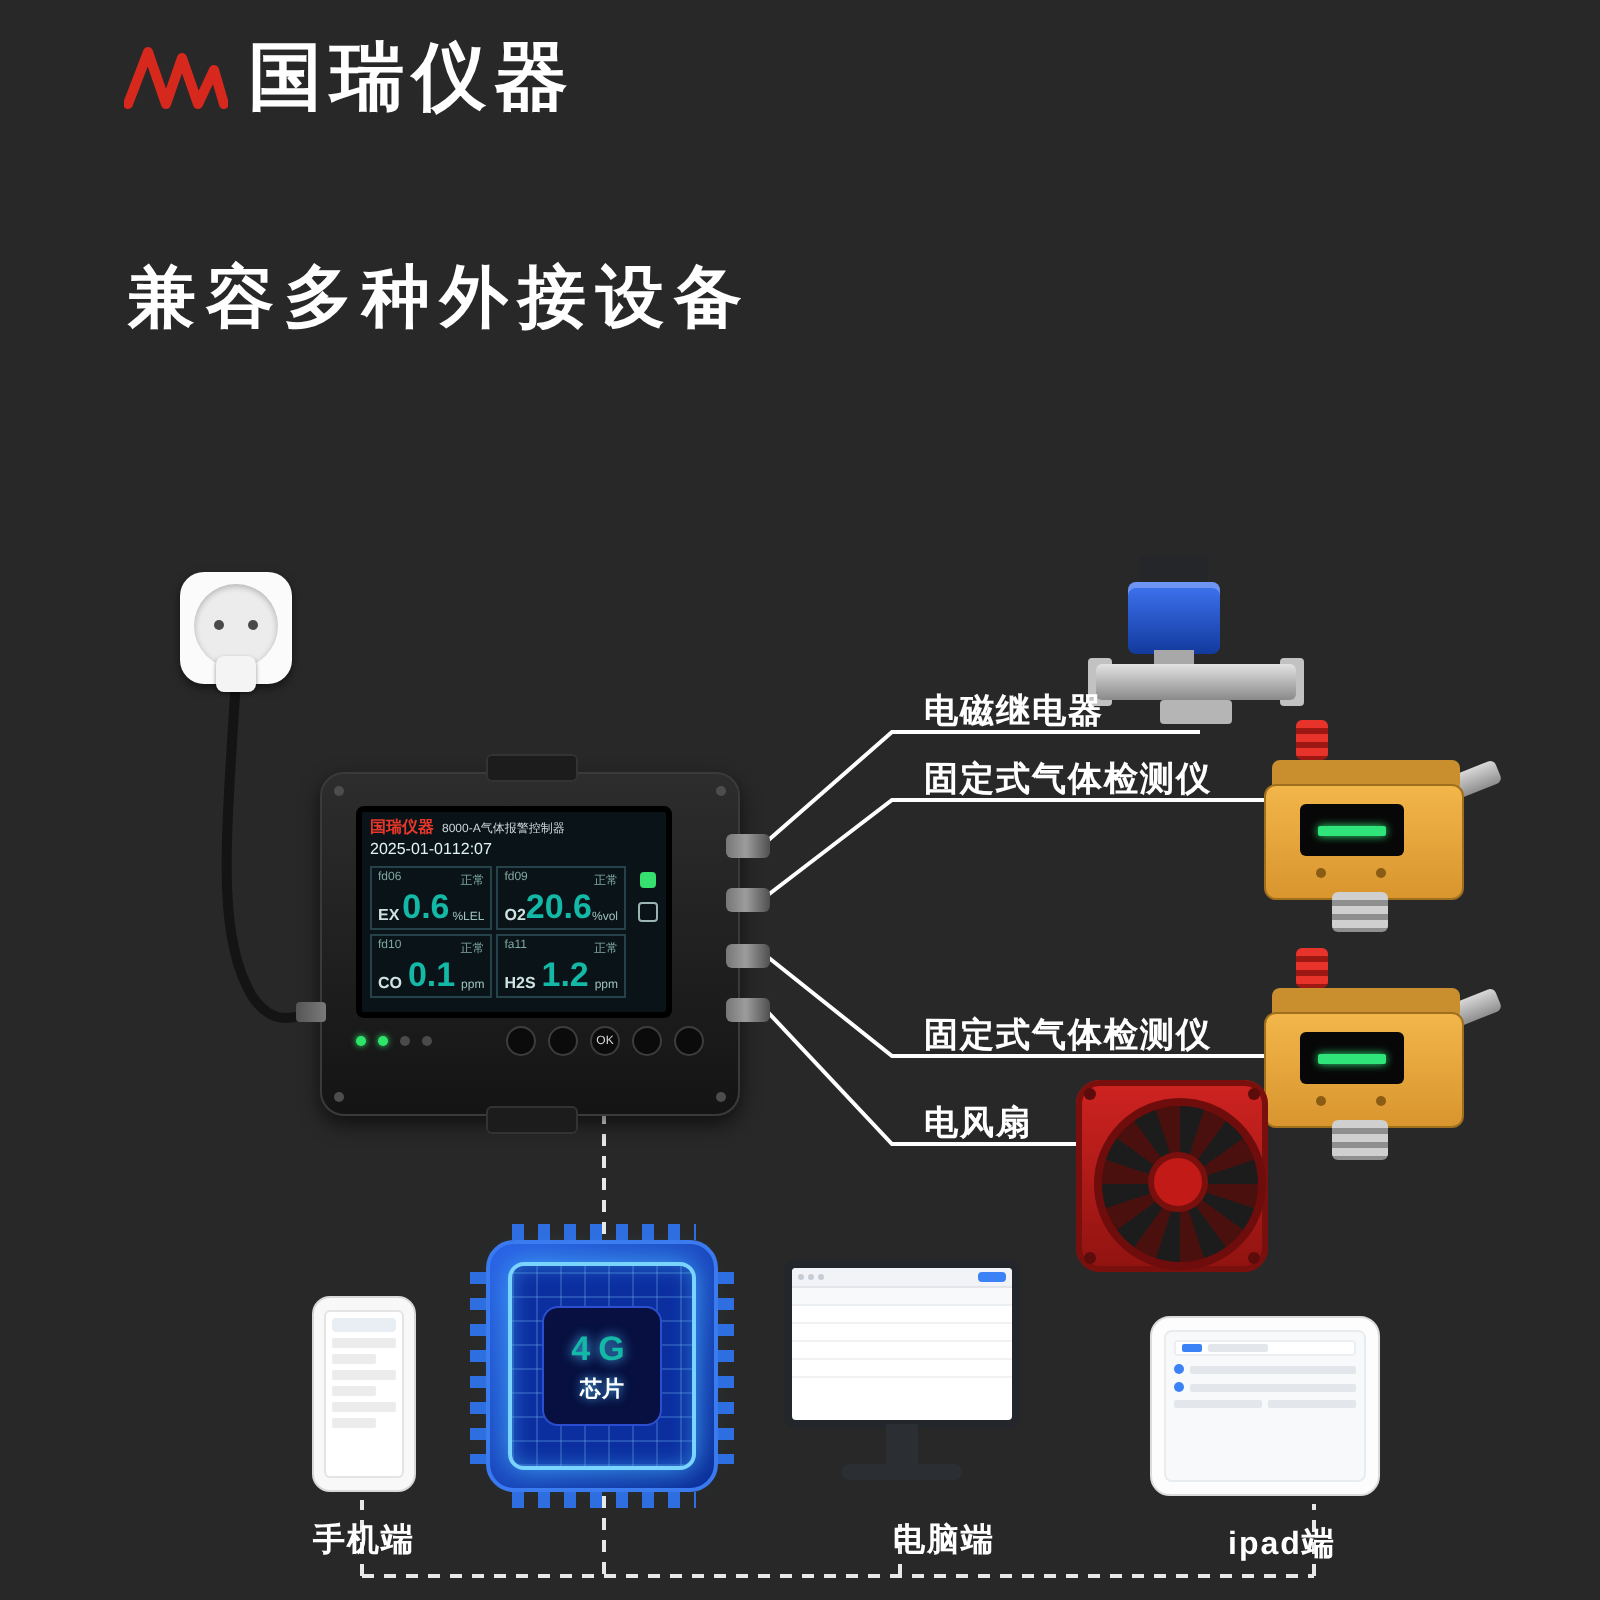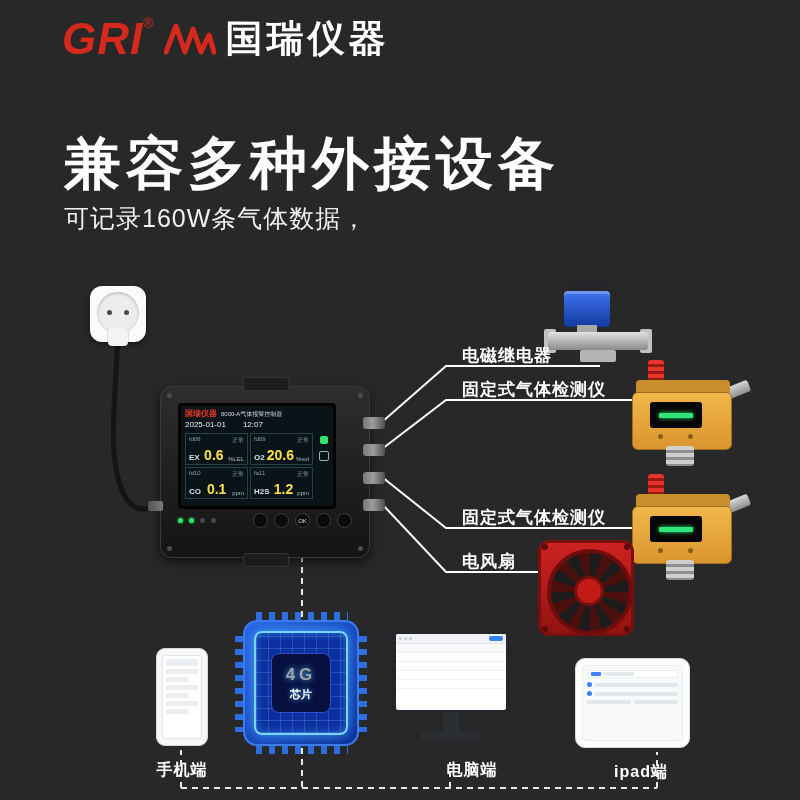--- a/index.html
+++ b/index.html
@@ -7,21 +7,21 @@
           font-family:"Liberation Sans", sans-serif;color:#fff;}
   .abs{position:absolute;}
 
   
   .logo-row{left:62px;top:14px;display:flex;align-items:center;gap:10px;}
   .gri-text{font-style:italic;font-weight:900;font-size:44px;color:#d7281e;letter-spacing:1px;}
   .reg{font-size:14px;color:#d7281e;vertical-align:26px;font-style:normal;}
   .logo-cn{font-size:37px;font-weight:900;color:#ffffff;letter-spacing:4px;}
 
   .h1{left:64px;top:60px;font-size:46px;font-weight:900;letter-spacing:5px;}
-  .h2{left:64px;top:126px;font-size:57px;font-weight:900;letter-spacing:5px;}
+  .h2{left:64px;top:126px;font-size:34px;font-weight:900;letter-spacing:5px;}
   .p1{left:64px;top:202px;font-size:25px;color:#f0f0f0;letter-spacing:1px;}
   .p2{left:64px;top:248px;font-size:25px;color:#f0f0f0;letter-spacing:1px;}
 
   
   .overlay{left:0;top:0;z-index:1;pointer-events:none;}
 
   
   .outlet{left:90px;top:286px;width:56px;height:56px;background:#fbfbfb;border-radius:12px;
           box-shadow:0 2px 5px rgba(0,0,0,.5);z-index:2;}
   .outlet-face{position:absolute;left:7px;top:6px;width:42px;height:42px;border-radius:50%;
@@ -36,28 +36,28 @@
           background:linear-gradient(180deg,#2d2d2d,#141414);
           border:1px solid #3a3a3a;border-radius:12px;box-shadow:0 4px 10px rgba(0,0,0,.6);}
   .ear{position:absolute;width:44px;height:12px;background:#1c1c1c;border:1px solid #333;border-radius:3px;left:82px;}
   .ear.top{top:-10px;} .ear.bot{bottom:-10px;}
   .screw{position:absolute;width:5px;height:5px;border-radius:50%;background:#4d4d4d;}
   .screen{position:absolute;left:17px;top:16px;width:152px;height:100px;background:#0a1418;
           border:3px solid #000;border-radius:4px;overflow:hidden;}
   .scr-head{position:absolute;left:4px;top:2px;display:flex;gap:4px;align-items:baseline;}
   .scr-brand{color:#e8372b;font-size:8px;font-weight:700;}
   .scr-model{color:#cfd8dc;font-size:6px;}
-  .scr-date{position:absolute;left:4px;top:14px;display:flex;gap:17px;font-size:8px;color:#dff3ef;}
+  .scr-date{position:absolute;left:4px;top:14px;display:flex;gap:0;font-size:8px;color:#dff3ef;}
   .scr-grid{position:absolute;left:4px;top:27px;width:128px;height:66px;display:grid;
             grid-template-columns:1fr 1fr;grid-template-rows:1fr 1fr;gap:2px;}
   .cell{border:1px solid #25424a;padding:2px 3px;display:flex;flex-direction:column;justify-content:space-between;}
   .cell-top{display:flex;justify-content:space-between;font-size:6px;color:#7fa7a3;}
   .cell-mid{display:flex;align-items:flex-end;justify-content:space-between;}
   .gas{font-size:8px;color:#cfe3e0;font-weight:700;}
-  .val{font-size:14px;font-weight:700;color:#fde047;line-height:1;}
+  .val{font-size:17px;font-weight:700;color:#14b8a6;line-height:1;}
   .unit{font-size:6px;color:#9fc0bd;}
   .scr-strip{position:absolute;right:3px;top:30px;width:12px;display:flex;flex-direction:column;gap:7px;align-items:center;}
   .ind-g{width:8px;height:8px;border-radius:2px;background:#35e06e;}
   .ind-w{width:8px;height:8px;border-radius:2px;border:1px solid #9ab5b2;}
   .btn-row{position:absolute;left:17px;top:126px;width:174px;display:flex;align-items:center;gap:6px;}
   .led{width:5px;height:5px;border-radius:50%;}
   .led.g{background:#2ee56a;box-shadow:0 0 3px #2ee56a;}
   .led.d{background:#4a4a4a;}
   .dev-btn{width:13px;height:13px;border-radius:50%;background:#0b0b0b;border:1px solid #3d3d3d;
            display:flex;align-items:center;justify-content:center;font-size:6px;color:#ddd;}
@@ -120,21 +120,21 @@
   .pins-v{width:8px;background:repeating-linear-gradient(180deg,#2e6ee0 0 6px,transparent 6px 13px);z-index:2;}
   .chip{left:243px;top:620px;width:116px;height:126px;border-radius:14px;z-index:2;
         background:linear-gradient(135deg,#2a63e6,#0a2b96);border:2px solid #3b79f0;box-sizing:border-box;}
   .chip-inner{position:absolute;left:9px;top:9px;right:9px;bottom:9px;border-radius:8px;
         background:#0c2fa0;border:2px solid #79d4ff;box-shadow:0 0 14px rgba(70,180,255,.85), inset 0 0 10px rgba(70,180,255,.5);
         background-image:repeating-linear-gradient(90deg,rgba(130,205,255,.22) 0 1px,transparent 1px 12px),
                          repeating-linear-gradient(0deg,rgba(130,205,255,.22) 0 1px,transparent 1px 12px);}
   .chip-core{position:absolute;left:50%;top:50%;transform:translate(-50%,-50%);width:58px;height:58px;
         background:#071040;border:1px solid #2b4fd0;border-radius:8px;display:flex;flex-direction:column;
         align-items:center;justify-content:center;gap:2px;}
-  .chip-4g{font-size:17px;font-weight:900;letter-spacing:4px;color:#a3a3a3;text-shadow:0 0 6px #4db8ff;}
+  .chip-4g{font-size:17px;font-weight:900;letter-spacing:4px;color:#14b8a6;text-shadow:0 0 6px #4db8ff;}
   .chip-cn{font-size:11px;font-weight:700;color:#fff;text-shadow:0 0 5px #4db8ff;font-family:Liberation Mono, monospace;}
 
   
   .monitor{left:392px;top:630px;width:118px;height:84px;background:#23262b;border-radius:6px;
            padding:4px;box-sizing:border-box;z-index:2;}
   .mon-screen{width:100%;height:100%;background:#ffffff;border-radius:2px;overflow:hidden;}
   .mon-bar{height:9px;background:#f1f3f6;border-bottom:1px solid #e2e6ea;display:flex;align-items:center;gap:2px;padding:0 3px;}
   .mon-dot{width:3px;height:3px;border-radius:50%;background:#c6ccd4;}
   .mon-pill{margin-left:auto;width:14px;height:5px;border-radius:2px;background:#3b82f6;}
   .mon-thead{height:8px;background:#f7f9fb;border-bottom:1px solid #eceff2;}
@@ -174,31 +174,27 @@
       <path d="M302,556 L302,620"></path>
       <path d="M302,748 L302,788"></path>
       <path d="M181,788 L657,788"></path>
       <path d="M181,788 L181,750"></path>
       <path d="M450,788 L450,762"></path>
       <path d="M657,788 L657,752"></path>
     </g>
   </svg>
 
   <div class="abs logo-row">
-    <div>
-      <span class="gri-text">GRI</span><span class="reg">®</span>
-    </div>
     <svg width="52" height="38" viewBox="0 0 52 38">
       <polyline points="2,32 12,6 21,32 29,9 37,32 45,15 50,32" stroke="#d7281e" stroke-width="5" fill="none" stroke-linecap="round" stroke-linejoin="round"></polyline>
     </svg>
     <span class="logo-cn">国瑞仪器</span>
   </div>
 
   <div class="abs h2">兼容多种外接设备</div>
-  <div class="abs p1">可记录160W条气体数据，</div>
 
   <div class="abs outlet">
     <div class="outlet-face">
       <div class="hole l"></div>
       <div class="hole r"></div>
     </div>
     <div class="plug"></div>
   </div>
 
   <div class="abs device">

